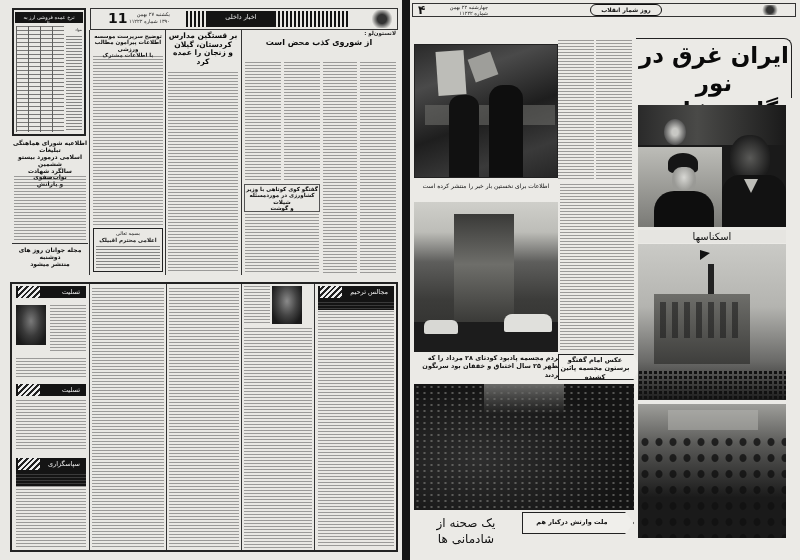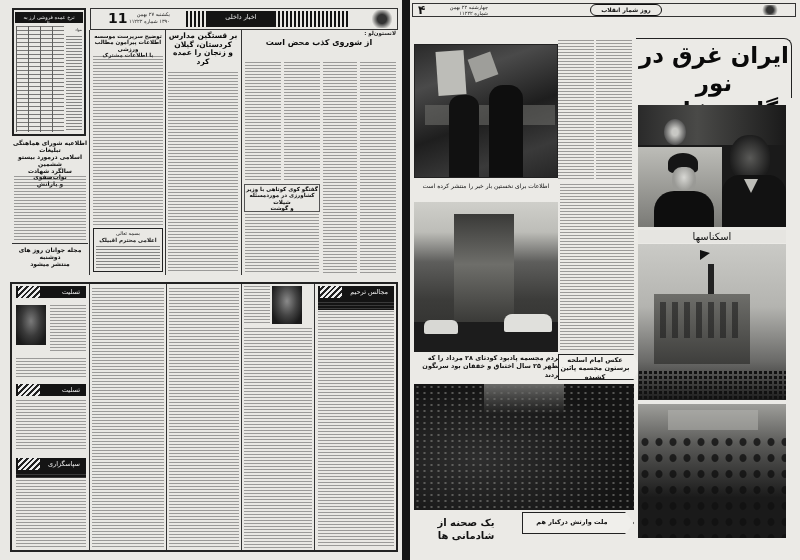--- a/index.html
+++ b/index.html
@@ -101,21 +101,21 @@
   <div class="box" style="left:10px;top:282px;width:388px;height:270px;border-width:2px;"></div>
 
   <div class="dark-banner" style="left:16px;top:286px;width:70px;height:12px;">تسلیت</div>
   <div class="hatch" style="left:18px;top:286px;"></div>
   <div class="photo" style="left:16px;top:305px;width:30px;height:40px;background:radial-gradient(ellipse at 50% 40%,#7a7a7a 0%,#3a3a3a 45%,#1a1a1a 80%);"></div>
   <div class="text-lines" style="left:50px;top:305px;width:36px;height:48px;"></div>
   <div class="text-lines" style="left:16px;top:358px;width:70px;height:20px;"></div>
   <div class="dark-banner" style="left:16px;top:384px;width:70px;height:12px;">تسلیت</div>
   <div class="hatch" style="left:18px;top:384px;"></div>
   <div class="text-lines" style="left:16px;top:400px;width:70px;height:50px;"></div>
-  <div class="dark-banner" style="left:16px;top:458px;width:70px;height:20px;">سپاسگزاری</div>
+  <div class="dark-banner" style="left:16px;top:458px;width:70px;height:28px;">سپاسگزاری</div>
   <div class="hatch" style="left:18px;top:458px;"></div>
   <div class="text-lines" style="left:16px;top:474px;width:70px;height:74px;"></div>
 
   <div class="rule-v" style="left:89px;top:284px;height:266px;"></div>
   <div class="text-lines" style="left:92px;top:288px;width:72px;height:260px;"></div>
 
   <div class="rule-v" style="left:166px;top:284px;height:266px;"></div>
   <div class="text-lines" style="left:169px;top:288px;width:70px;height:260px;"></div>
 
   <div class="rule-v" style="left:241px;top:284px;height:266px;"></div>
@@ -161,29 +161,29 @@
 
   <div class="photo" style="left:4px;top:202px;width:144px;height:150px;background:linear-gradient(180deg,#cfcfca 0%,#bdbdb8 20%,#5e5e5c 40%,#3c3c3a 65%,#2c2c2a 100%);">
     <div class="abs" style="left:40px;top:12px;width:60px;height:126px;background:linear-gradient(180deg,#3a3a38,#6e6e6a 40%,#2a2a28);"></div>
     <div class="abs" style="left:0;top:120px;width:144px;height:30px;background:#1c1c1c;"></div>
     <div class="abs" style="left:10px;top:118px;width:34px;height:14px;background:#d8d8d4;border-radius:6px 6px 2px 2px;"></div>
     <div class="abs" style="left:90px;top:112px;width:48px;height:18px;background:#e0e0dc;border-radius:8px 8px 2px 2px;"></div>
   </div>
 
   <div class="caption" style="left:6px;top:354px;width:146px;font-size:6.5px;font-weight:bold;text-align:right;">مردم مجسمه پادبود کودتای ۲۸ مرداد را که مظهر ۲۵ سال اختناق و خفقان بود سرنگون کردند</div>
   <div class="arrow-box" style="left:148px;top:354px;width:82px;height:26px;"></div>
-  <div class="caption" style="left:150px;top:356px;width:70px;font-size:6.5px;font-weight:bold;">عکس امام اسلحه برستون مجسمه پائین کشیده</div>
+  <div class="caption" style="left:150px;top:356px;width:70px;font-size:6.5px;font-weight:bold;">عکس امام گفتگو برستون مجسمه پائین کشیده</div>
 
   <div class="text-lines" style="left:150px;top:184px;width:74px;height:166px;"></div>
 
   <div class="photo" style="left:4px;top:384px;width:220px;height:126px;background:radial-gradient(ellipse at 30% 60%,#2e2e2e 0%,#141414 70%),#121212;">
     <div class="abs" style="left:0;top:0;width:220px;height:126px;background-image:radial-gradient(circle,#8a8a86 0.8px,transparent 1.5px);background-size:7px 6px;opacity:0.55;"></div>
     <div class="abs" style="left:70px;top:0;width:80px;height:30px;background:linear-gradient(180deg,#6a6a68,transparent);"></div>
   </div>
-  <div class="caption" style="left:6px;top:516px;width:100px;font-size:10px;font-weight:bold;">یک صحنه از شادمانی ها</div>
+  <div class="caption" style="left:6px;top:516px;width:100px;font-size:12px;font-weight:normal;">یک صحنه از شادمانی ها</div>
   <div class="arrow-box" style="left:112px;top:512px;width:112px;height:22px;"></div>
   <div class="caption" style="left:114px;top:518px;width:96px;font-size:6.5px;font-weight:bold;">ملت وارتش درکنار هم</div>
 
   <div class="photo" style="left:228px;top:105px;width:148px;height:122px;background:#1a1a1a;">
     <div class="abs" style="left:0;top:0;width:148px;height:40px;background:linear-gradient(90deg,#2a2a2a,#4a4a48 40%,#1a1a1a);"></div>
     <div class="abs" style="left:26px;top:14px;width:22px;height:26px;background:radial-gradient(ellipse,#c8c8c4 20%,#555 70%);border-radius:50%;"></div>
     <div class="abs" style="left:0;top:42px;width:84px;height:80px;background:linear-gradient(180deg,#bdbdb8,#7a7a76);"></div>
     <div class="abs" style="left:30px;top:48px;width:30px;height:20px;background:#151515;border-radius:50% 50% 20% 20%;"></div>
     <div class="abs" style="left:34px;top:62px;width:24px;height:26px;background:radial-gradient(ellipse at 50% 40%,#d8d8d4 0%,#9a9a96 60%);border-radius:40%;"></div>
     <div class="abs" style="left:16px;top:86px;width:60px;height:36px;background:#0e0e0e;border-radius:20px 20px 0 0;"></div>

